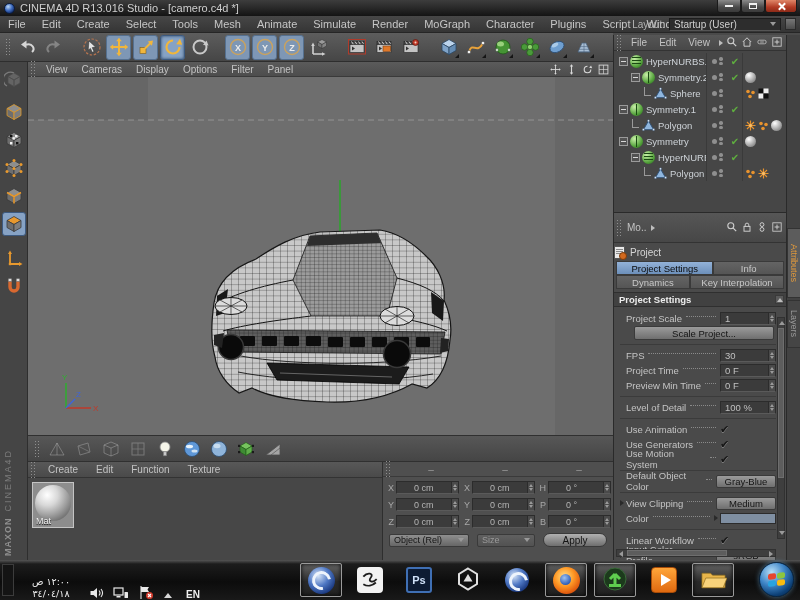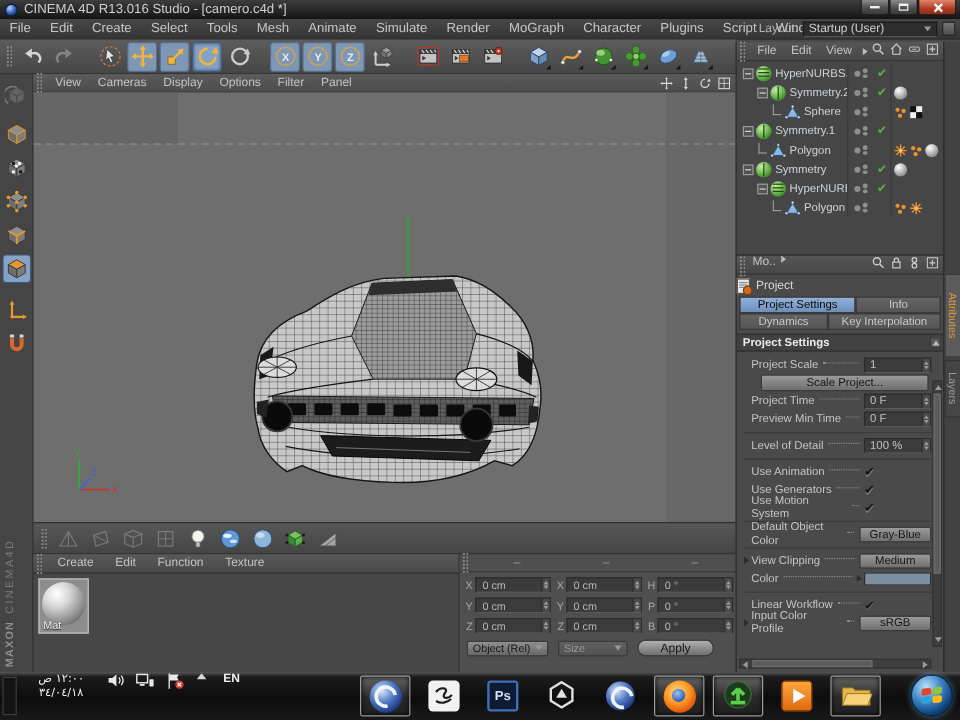--- a/index.html
+++ b/index.html
@@ -83,21 +83,21 @@
 
   
   #coords{left:383px;top:462px;width:230px;height:98px;background:#4f4f4f}
   #coords-head{height:15px;display:flex;align-items:center;border-bottom:1px solid #3a3a3a;color:#9a9a9a}
   .chead{width:74px;text-align:center;font-size:10px}
   #coords-body{display:flex;padding:2px 0 0 2px;gap:2px}
   .ccol{width:74px}
   .crow{display:flex;align-items:center;height:17px;gap:2px}
   .claxis{width:9px;text-align:right;color:#a8a8a8;font-size:9px;flex:none}
   .cinput{flex:1;height:13px;background:#3b3b3b;border:1px solid #2c2c2c;border-bottom-color:#5a5a5a;
-    color:#b5b5b5;font-size:9px;display:flex;align-items:center;padding-left:5px;position:relative}
+    color:#b5b5b5;font-size:9px;display:flex;align-items:center;padding-left:17px;position:relative}
   .spn{position:absolute;right:0;top:0;bottom:0;width:7px;background:#4a4a4a;border-left:1px solid #2c2c2c;
     display:flex;flex-direction:column;align-items:center;justify-content:center;gap:1px}
   .spn i{width:0;height:0;border-left:2.5px solid transparent;border-right:2.5px solid transparent}
   .spn .up{border-bottom:3px solid #9a9a9a}.spn .dn{border-top:3px solid #9a9a9a}
   #coords-foot{display:flex;gap:8px;padding:3px 4px 0 6px;align-items:center}
   .cdrop{height:13px;border-radius:2px;background:linear-gradient(#8f8f8f,#666);border:1px solid #3a3a3a;
     color:#141414;font-size:9px;display:flex;align-items:center;justify-content:space-between;padding:0 4px}
   .cdrop.dis{background:linear-gradient(#606060,#525252);color:#9a9a9a}
   .cbtn{height:14px;border-radius:7px;background:linear-gradient(#b0b0b0,#6e6e6e);border:1px solid #3a3a3a;
     color:#141414;font-size:10px;display:flex;align-items:center;justify-content:center}
@@ -126,22 +126,22 @@
   .ocol.dots{width:22px;border-left:1px solid #3a3a3a;justify-content:center;gap:2px}
   .dotbig{width:5px;height:5px;border-radius:50%;background:#8f8f8f}
   .dot2{display:flex;flex-direction:column;gap:1px}
   .dot2 i{width:3.5px;height:3.5px;border-radius:50%;background:#8f8f8f}
   .ocol.chk{width:14px;justify-content:center;color:#5fae3f;font-weight:bold;font-size:10px;font-family:"DejaVu Sans",sans-serif}
   .ocol.tags{width:44px;border-left:1px solid #3a3a3a;gap:2px;padding-left:2px}
   .tag{width:11px;height:11px;flex:none}
   .tag-phong{border-radius:50%;background:radial-gradient(circle at 35% 30%,#fff,#aaa 55%,#666)}
 
   
-  #attr-head{height:17px;background:linear-gradient(#565656,#474747);border-top:1px solid #2a2a2a;border-bottom:1px solid #333;
-    display:flex;align-items:flex-start;font-size:10px;color:#c3c3c3}
+  #attr-head{height:31px;background:linear-gradient(#565656,#474747);border-top:1px solid #2a2a2a;border-bottom:1px solid #333;
+    display:flex;align-items:center;font-size:10px;color:#c3c3c3}
   #attr-title{height:18px;display:flex;align-items:center;gap:5px;padding-left:0;color:#d6d6d6;font-size:10px}
   .doc-icon{width:11px;height:13px;background:#e8e8e8;border:1px solid #555;position:relative}
   .doc-icon::before{content:"";position:absolute;left:1px;top:2px;width:7px;height:1px;background:#888;box-shadow:0 2px 0 #888,0 4px 0 #888}
   .doc-icon::after{content:"";position:absolute;right:-3px;bottom:-2px;width:6px;height:6px;border-radius:50%;background:#d2691e;border:1px solid #7a3a0a}
   #attr-tabs{display:flex;flex-wrap:wrap;padding:0 2px}
   .atab{height:14px;display:flex;align-items:center;justify-content:center;font-size:9.5px;
     background:linear-gradient(#646464,#555);border:1px solid #3a3a3a;color:#c8c8c8}
   .atab.active{background:linear-gradient(#93b2d8,#6c8fba);color:#0a0a0a}
   .atab:nth-child(1){width:58%}.atab:nth-child(2){width:42%}
   .atab:nth-child(3){width:44%}.atab:nth-child(4){width:56%}
@@ -178,21 +178,21 @@
   #sidetabs{left:786px;top:35px;width:14px;height:525px;background:#424242;border-left:1px solid #2a2a2a}
   .vtab{position:absolute;left:0;width:14px;writing-mode:vertical-rl;display:flex;align-items:center;justify-content:center;
     font-size:9px;border:1px solid #333;background:#4e4e4e}
   .vtab.active{color:#e0993c;background:#5c5c5c}
   .vtab.idle{color:#9a9a9a;background:#454545}
 
   
   #taskbar{left:0;top:560px;width:800px;height:40px;
     background:linear-gradient(#555 0%,#1c1c1c 10%,#0c0c0c 55%,#191919 100%);}
   #showdesk{position:absolute;left:2px;top:4px;width:12px;height:32px;background:#141414;border:1px solid #3c3c3c}
-  #tray{position:absolute;left:22px;top:0;height:40px;display:flex;align-items:flex-start;gap:9px}
+  #tray{position:absolute;left:22px;top:0;height:40px;display:flex;align-items:flex-end;gap:9px}
   #clock{width:58px;text-align:center;color:#f0f0f0;font-size:9.5px;line-height:12px;font-family:"DejaVu Sans",sans-serif}
   .tray-icn{display:flex;align-items:center}
   #lang{color:#f0f0f0;font-size:10px;font-weight:bold;padding:0 4px}
   #apps{position:absolute;left:300px;top:3px;display:flex;gap:7px;height:34px}
   .tbApp{width:42px;height:34px;border-radius:2px;display:flex;align-items:center;justify-content:center}
   .tbApp.active{background:linear-gradient(rgba(160,160,160,.55),rgba(70,70,70,.5) 55%,rgba(40,40,40,.6));
     border:1px solid #9a9a9a;box-shadow:inset 0 0 4px #000}
   .c4dIcn{width:27px;height:27px;border-radius:50%;position:relative;
     background:radial-gradient(circle at 38% 32%,#d8e6f8,#4f78c4 42%,#17357c 78%,#0a1c46)}
   .c4dIcn::after{content:"";position:absolute;left:4px;top:4px;width:13px;height:13px;border:3px solid #eef4fc;
@@ -750,21 +750,21 @@
           <div class="crow">
             <span class="claxis">B</span>
             <span class="cinput">0 °<span class="spn">
                 <i class="up"></i>
                 <i class="dn"></i>
               </span></span>
           </div>
         </div>
       </div>
     <div id="coords-foot">
-        <span class="cdrop" style="width: 68px;">
+        <span class="cdrop" style="width: 80px;">
           <span>Object (Rel)</span>
           <span class="caret"></span>
         </span>
         <span class="cdrop dis" style="width: 58px;">
           <span>Size</span>
           <span class="caret"></span>
         </span>
         <span class="cbtn" style="width: 64px;">Apply</span>
       </div>
   </div>
@@ -1016,20 +1016,29 @@
           <span>Project Scale</span>
           <span class="alead"></span>
           <span class="aspin">1<span class="spn">
               <i class="up"></i>
               <i class="dn"></i>
             </span></span>
         </div>
         <div class="arow">
           <span class="abtn">Scale Project...</span>
         </div>
+        <div class="arow sep">
+          <span style="width: 6px; flex: 0 0 auto;"></span>
+          <span>FPS</span>
+          <span class="alead"></span>
+          <span class="aspin">30<span class="spn">
+              <i class="up"></i>
+              <i class="dn"></i>
+            </span></span>
+        </div>
         <div class="arow">
           <span style="width: 6px; flex: 0 0 auto;"></span>
           <span>Project Time</span>
           <span class="alead"></span>
           <span class="aspin">0 F<span class="spn">
               <i class="up"></i>
               <i class="dn"></i>
             </span></span>
         </div>
         <div class="arow">

